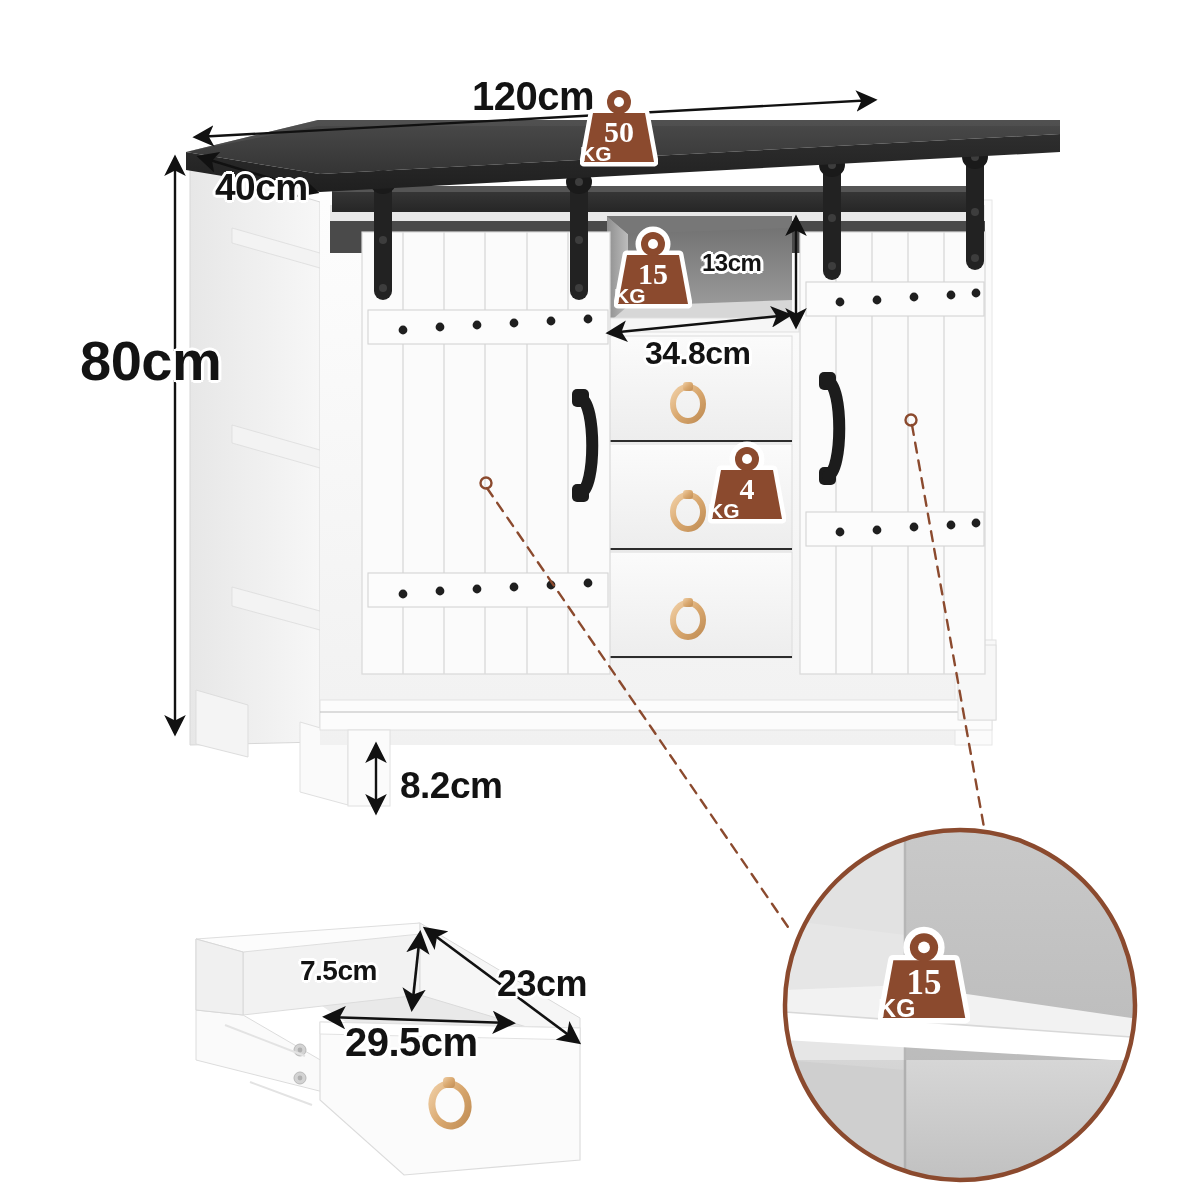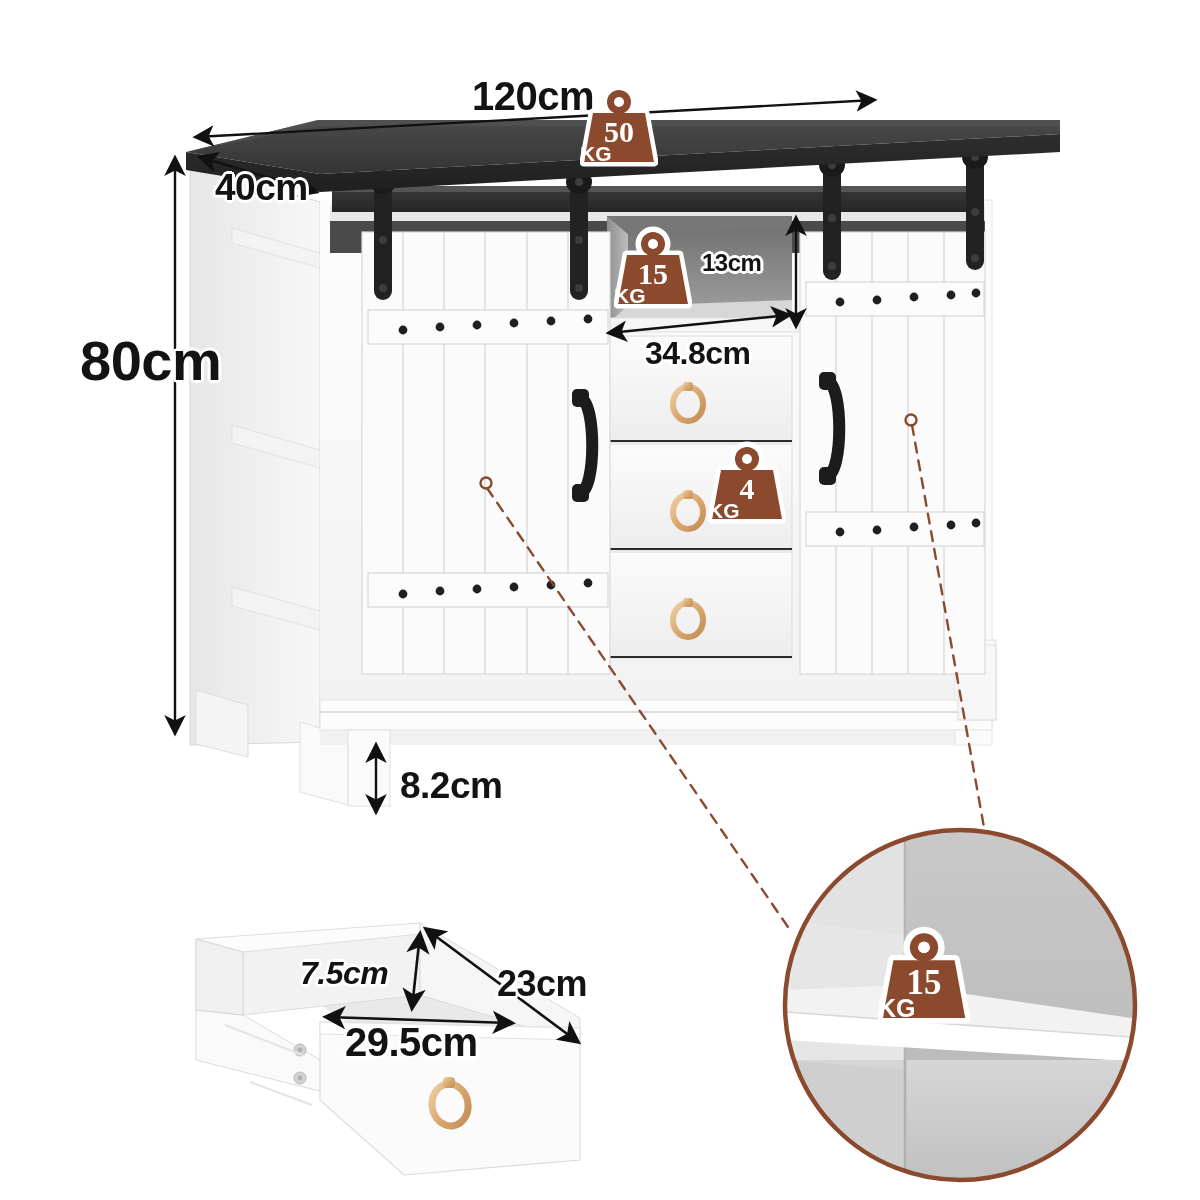--- a/index.html
+++ b/index.html
@@ -336,21 +336,21 @@
   <div class="dimtext" style="left:215px; top:167px; font-size:37px;">40cm</div>
 
   <div class="dimtext" style="left:80px; top:328px; font-size:56px;">80cm</div>
 
   <div class="dimtext" style="left:400px; top:765px; font-size:37px;">8.2cm</div>
 
   <div class="dimtext" style="left:702px; top:249px; font-size:24px;">13cm</div>
 
   <div class="dimtext" style="left:645px; top:335px; font-size:32px;">34.8cm</div>
 
-  <div class="dimtext" style="left:300px; top:955px; font-size:32px;font-style:italic;">7.5cm</div>
+  <div class="dimtext" style="left:300px; top:955px; font-size:28px;">7.5cm</div>
 
   <div class="dimtext" style="left:497px; top:963px; font-size:36px;text-align:center;">23cm</div>
 
   <div class="dimtext" style="left:345px; top:1020px; font-size:40px;">29.5cm</div>
 
   <div class="badge" style="left:580px; top:83px; width:78px; height:84px;">
     <svg viewBox="0 0 78 84" width="78" height="84">
       <g>
         <path d="M13,30 L65,30 L74,79 L4,79 Z" fill="#ffffff" stroke="#ffffff" stroke-width="9" stroke-linejoin="round"></path>
         <circle cx="39" cy="19" r="13" fill="#ffffff" stroke="#ffffff" stroke-width="9"></circle>

